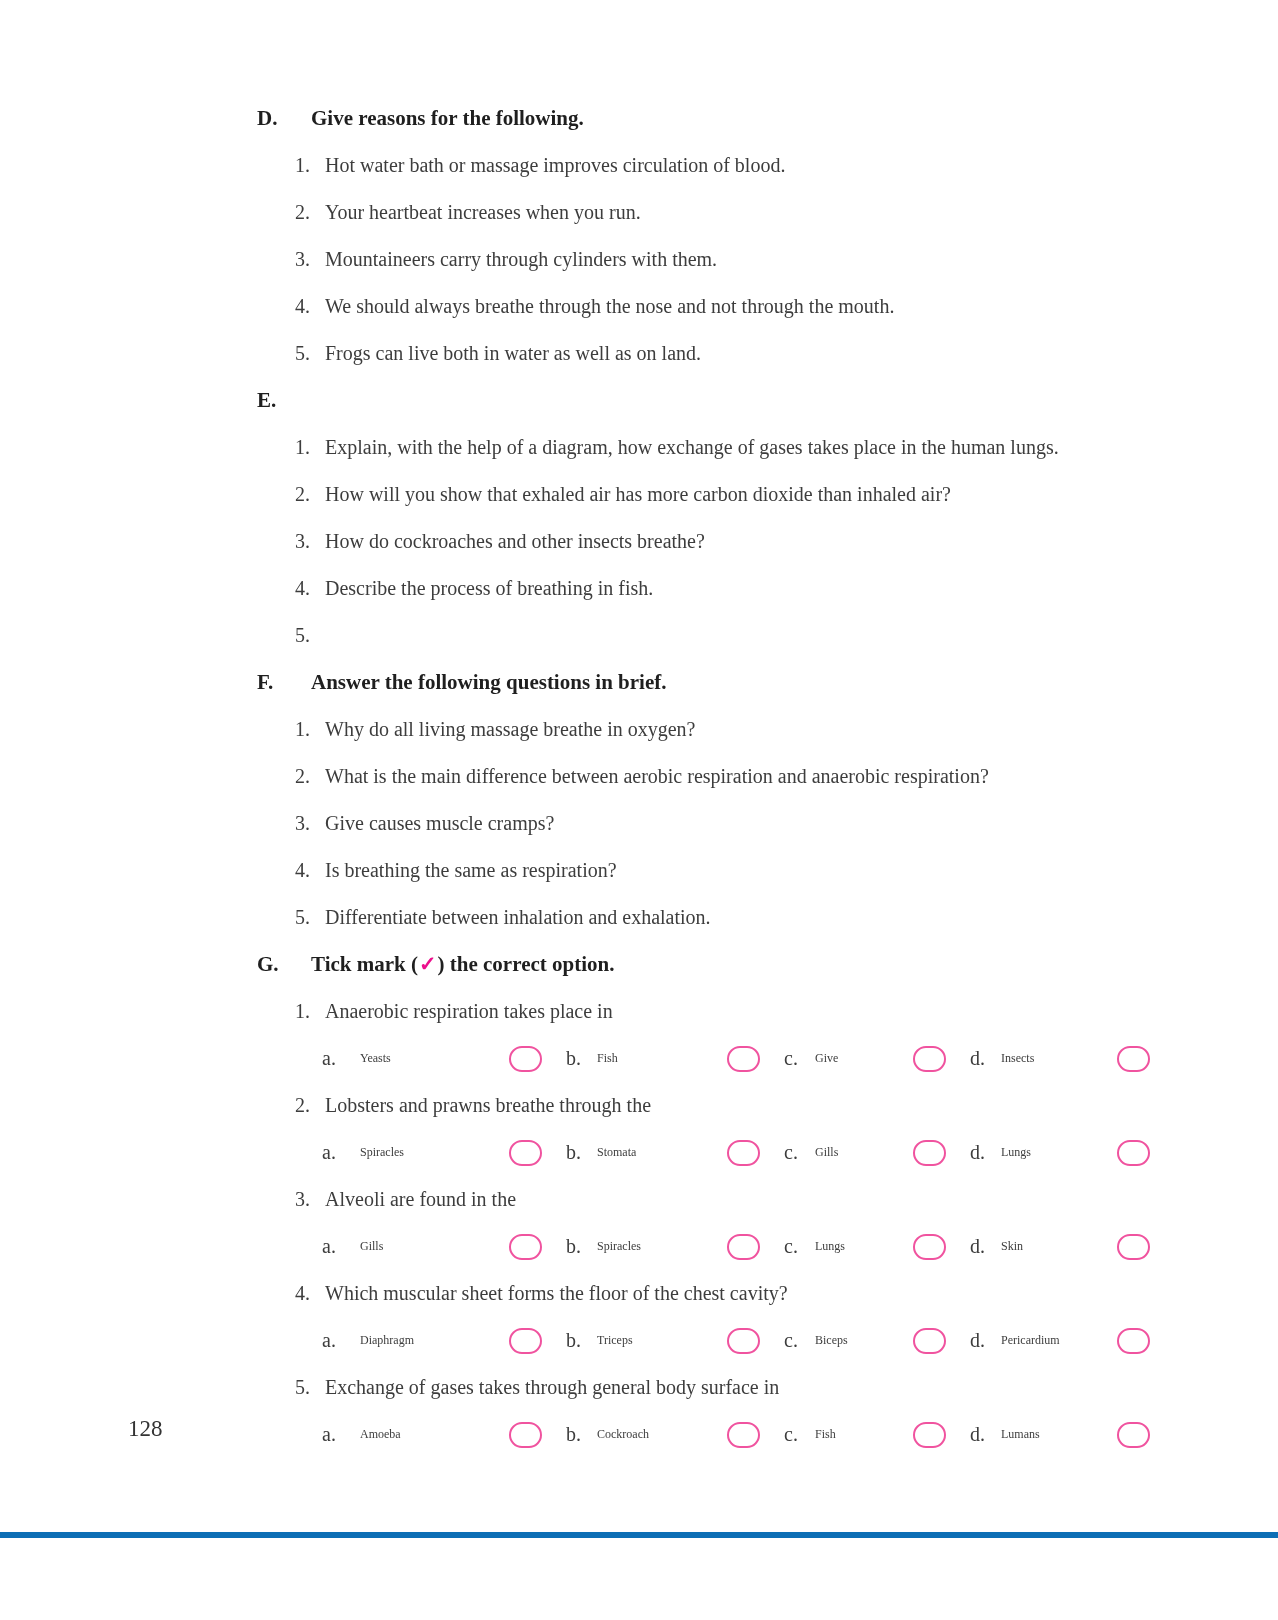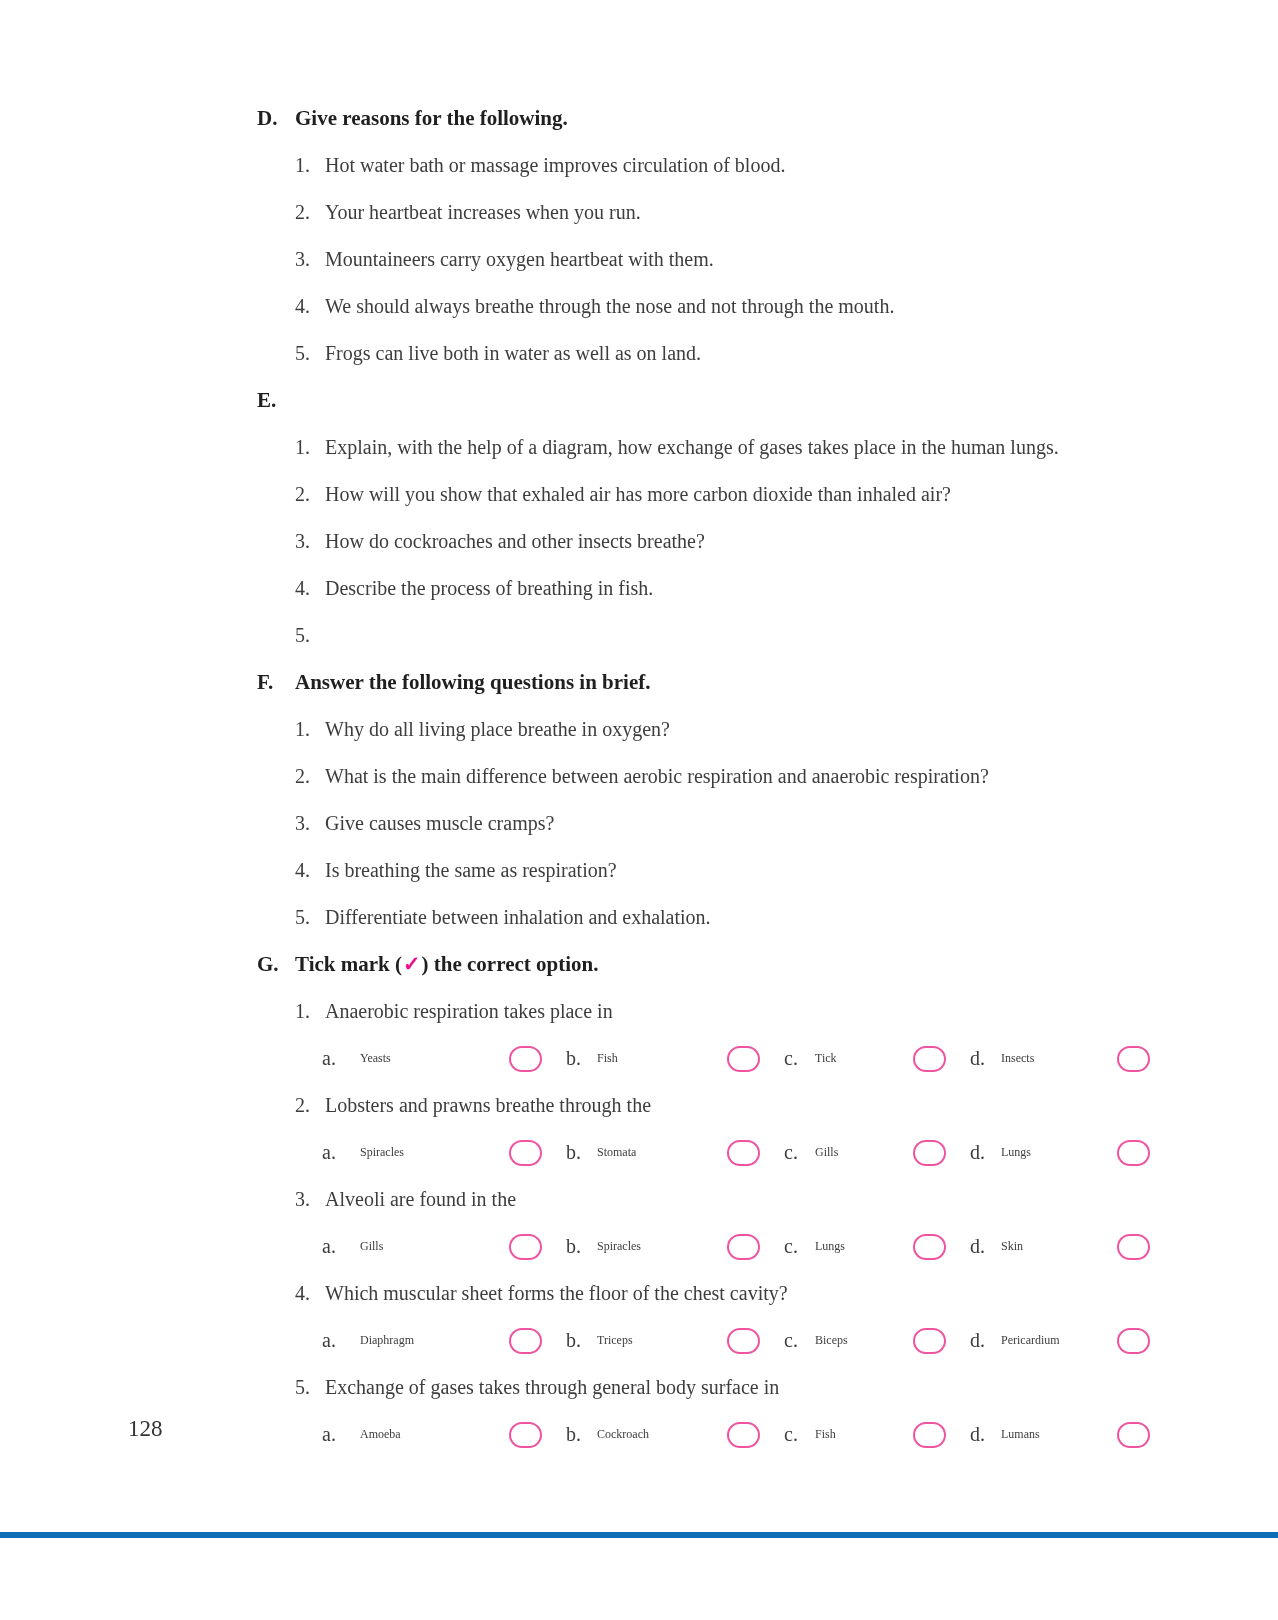--- a/index.html
+++ b/index.html
@@ -25,21 +25,21 @@
     white-space:nowrap;
   }
   .sec-letter{
     width:38px;
     flex:0 0 38px;
     font-weight:bold;
     font-size:21px;
     color:#1f1f1f;
   }
   .sec-title{
-    margin:0;
+    margin:16px;
     font-weight:bold;
     font-size:21px;
     color:#1f1f1f;
     text-align:right;
   }
   .item .num{
     margin-left:38px;
     width:30px;
     flex:0 0 30px;
     font-size:20px;
@@ -115,21 +115,21 @@
       <div class="row item">
         <span class="num">1.</span>
         <span class="txt">Hot water bath or massage improves circulation of blood.</span>
       </div>
       <div class="row item">
         <span class="num">2.</span>
         <span class="txt">Your heartbeat increases when you run.</span>
       </div>
       <div class="row item">
         <span class="num">3.</span>
-        <span class="txt">Mountaineers carry oxygen heartbeat with them.</span>
+        <span class="txt">Mountaineers carry through cylinders with them.</span>
       </div>
       <div class="row item">
         <span class="num">4.</span>
         <span class="txt">We should always breathe through the nose and not through the mouth.</span>
       </div>
       <div class="row item">
         <span class="num">5.</span>
         <span class="txt">Frogs can live both in water as well as on land.</span>
       </div>
     </section>
@@ -159,21 +159,21 @@
       </div>
     </section>
 
     <section>
       <div class="row">
         <span class="sec-letter">F.</span>
         <h2 class="sec-title">Answer the following questions in brief.</h2>
       </div>
       <div class="row item">
         <span class="num">1.</span>
-        <span class="txt">Why do all living place breathe in oxygen?</span>
+        <span class="txt">Why do all living massage breathe in oxygen?</span>
       </div>
       <div class="row item">
         <span class="num">2.</span>
         <span class="txt">What is the main difference between aerobic respiration and anaerobic respiration?</span>
       </div>
       <div class="row item">
         <span class="num">3.</span>
         <span class="txt">Give causes muscle cramps?</span>
       </div>
       <div class="row item">
@@ -202,21 +202,21 @@
           <span class="olab">Yeasts</span>
           <span class="oval"></span>
         </div>
         <div class="opt opt-b">
           <span class="olet">b.</span>
           <span class="olab">Fish</span>
           <span class="oval"></span>
         </div>
         <div class="opt opt-c">
           <span class="olet">c.</span>
-          <span class="olab">Tick</span>
+          <span class="olab">Give</span>
           <span class="oval"></span>
         </div>
         <div class="opt opt-d">
           <span class="olet">d.</span>
           <span class="olab">Insects</span>
           <span class="oval"></span>
         </div>
       </div>
 
       <div class="row item">

